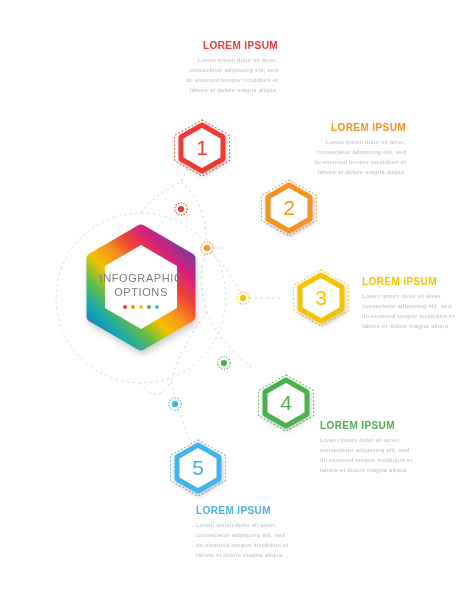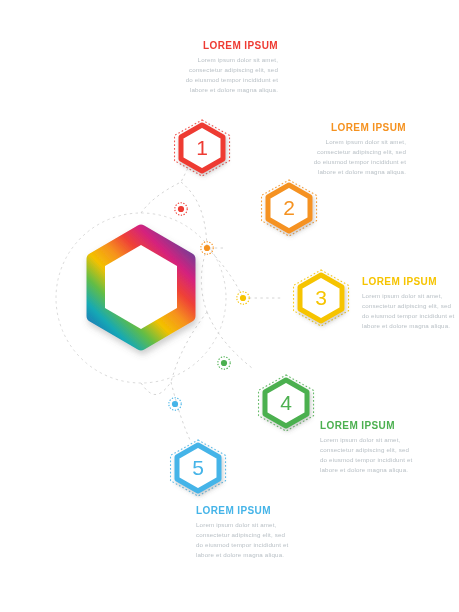--- a/index.html
+++ b/index.html
@@ -158,20 +158,31 @@
     <g>
       <circle cx="224" cy="363" r="6.2" fill="none" stroke="#4cb050" stroke-width="1.1" stroke-dasharray="1.3 1.5"></circle>
       <circle cx="224" cy="363" r="3.1" fill="#4cb050"></circle>
     </g>
     <g>
       <circle cx="175" cy="404" r="6.2" fill="none" stroke="#45b4e8" stroke-width="1.1" stroke-dasharray="1.3 1.5"></circle>
       <circle cx="175" cy="404" r="3.1" fill="#45b4e8"></circle>
     </g>
   </svg>
 
+  <div id="center-label">
+    <div class="cl-line">INFOGRAPHIC</div>
+    <div class="cl-line">OPTIONS</div>
+    <div id="center-dots">
+      <i style="background: rgb(238, 59, 51);"></i>
+      <i style="background: rgb(245, 146, 32);"></i>
+      <i style="background: rgb(246, 196, 0);"></i>
+      <i style="background: rgb(76, 176, 80);"></i>
+      <i style="background: rgb(69, 180, 232);"></i>
+    </div>
+  </div>
 
   <div class="step-hex" style="left:171px; top:120px;">
     <svg width="62" height="56" viewBox="0 0 62 56">
       <path d="M31,2.5 L56,16.5 L56,39.5 L31,53.5 L6,39.5 L6,16.5 Z" fill="none" stroke="#ee3b33" stroke-width="1" stroke-dasharray="1.5 1.9" opacity="0.85" transform="scale(1.1) translate(-2.8,-2.5)"></path>
       <g filter="url(#tinyshadow)">
         <path d="M31,5 L52,17 L52,39 L31,51 L10,39 L10,17 Z" fill="#ffffff" stroke="#ee3b33" stroke-width="5" stroke-linejoin="round"></path>
       </g>
     </svg>
     <div class="step-num" style="color:#ee3b33;">1</div>
   </div>

